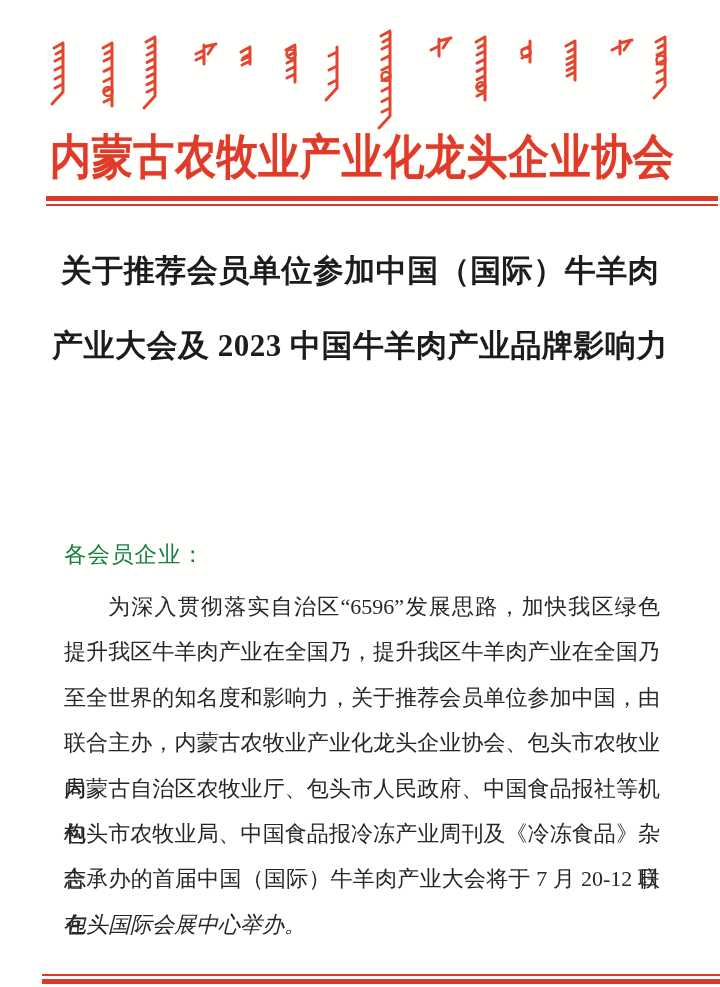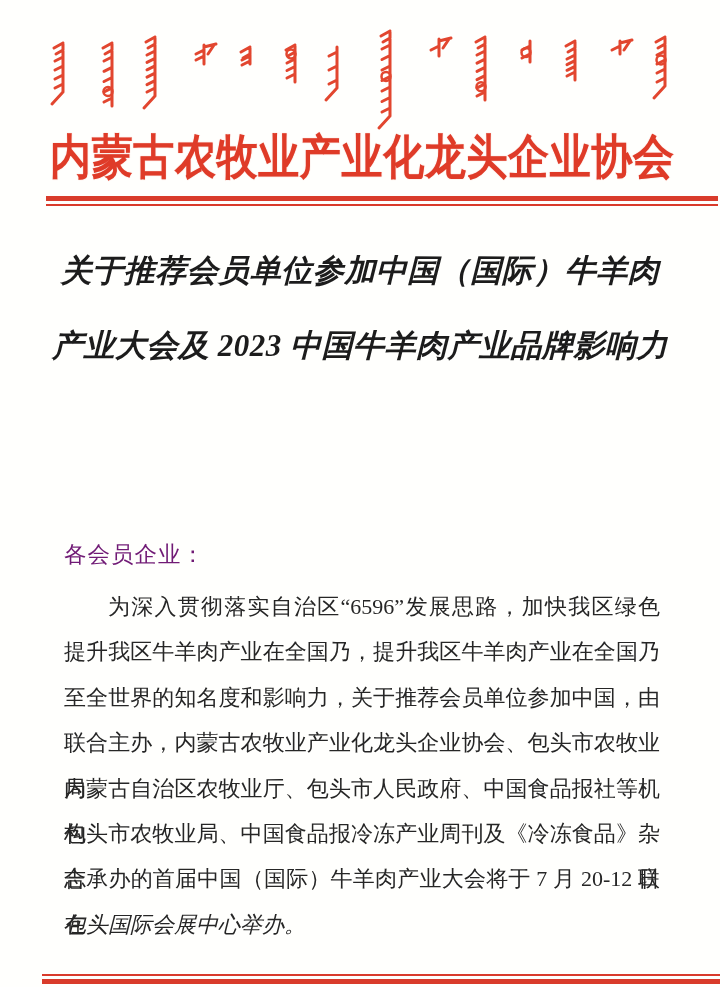--- a/index.html
+++ b/index.html
@@ -120,26 +120,26 @@
       <span>头</span>
       <span>企</span>
       <span>业</span>
       <span>协</span>
       <span>会</span>
     </div>
 
   <div class="rule rule-top-thick" style="background: rgb(217, 59, 43);"></div>
   <div class="rule rule-top-thin" style="background: rgb(217, 59, 43);"></div>
 
-  <div class="notice-title" style="color: rgb(28, 28, 28); font-style: italic;">
+  <div class="notice-title" style="color: rgb(28, 28, 28);">
     <div class="t-line">关于推荐会员单位参加中国（国际）牛羊肉</div>
     <div class="t-line">产业大会及 2023 中国牛羊肉产业品牌影响力</div>
   </div>
 
-  <div class="salutation" style="color: #701a75;">各会员企业：</div>
+  <div class="salutation" style="color: #15803d;">各会员企业：</div>
 
   <div class="body-paragraph" style="color: rgb(38, 38, 38);">
       <div class="line indent">为深入贯彻落实自治区“6596”发展思路，加快我区绿色</div>
       <div class="line">提升我区牛羊肉产业在全国乃，提升我区牛羊肉产业在全国乃</div>
       <div class="line">至全世界的知名度和影响力，关于推荐会员单位参加中国，由</div>
       <div class="line">联合主办，内蒙古农牧业产业化龙头企业协会、包头市农牧业局、</div>
       <div class="line">内蒙古自治区农牧业厅、包头市人民政府、中国食品报社等机构</div>
       <div class="line">包头市农牧业局、中国食品报冷冻产业周刊及《冷冻食品》杂志联</div>
       <div class="line">合承办的首届中国（国际）牛羊肉产业大会将于 7 月 20-12 日在</div>
       <div class="line last">包头国际会展中心举办。</div>

